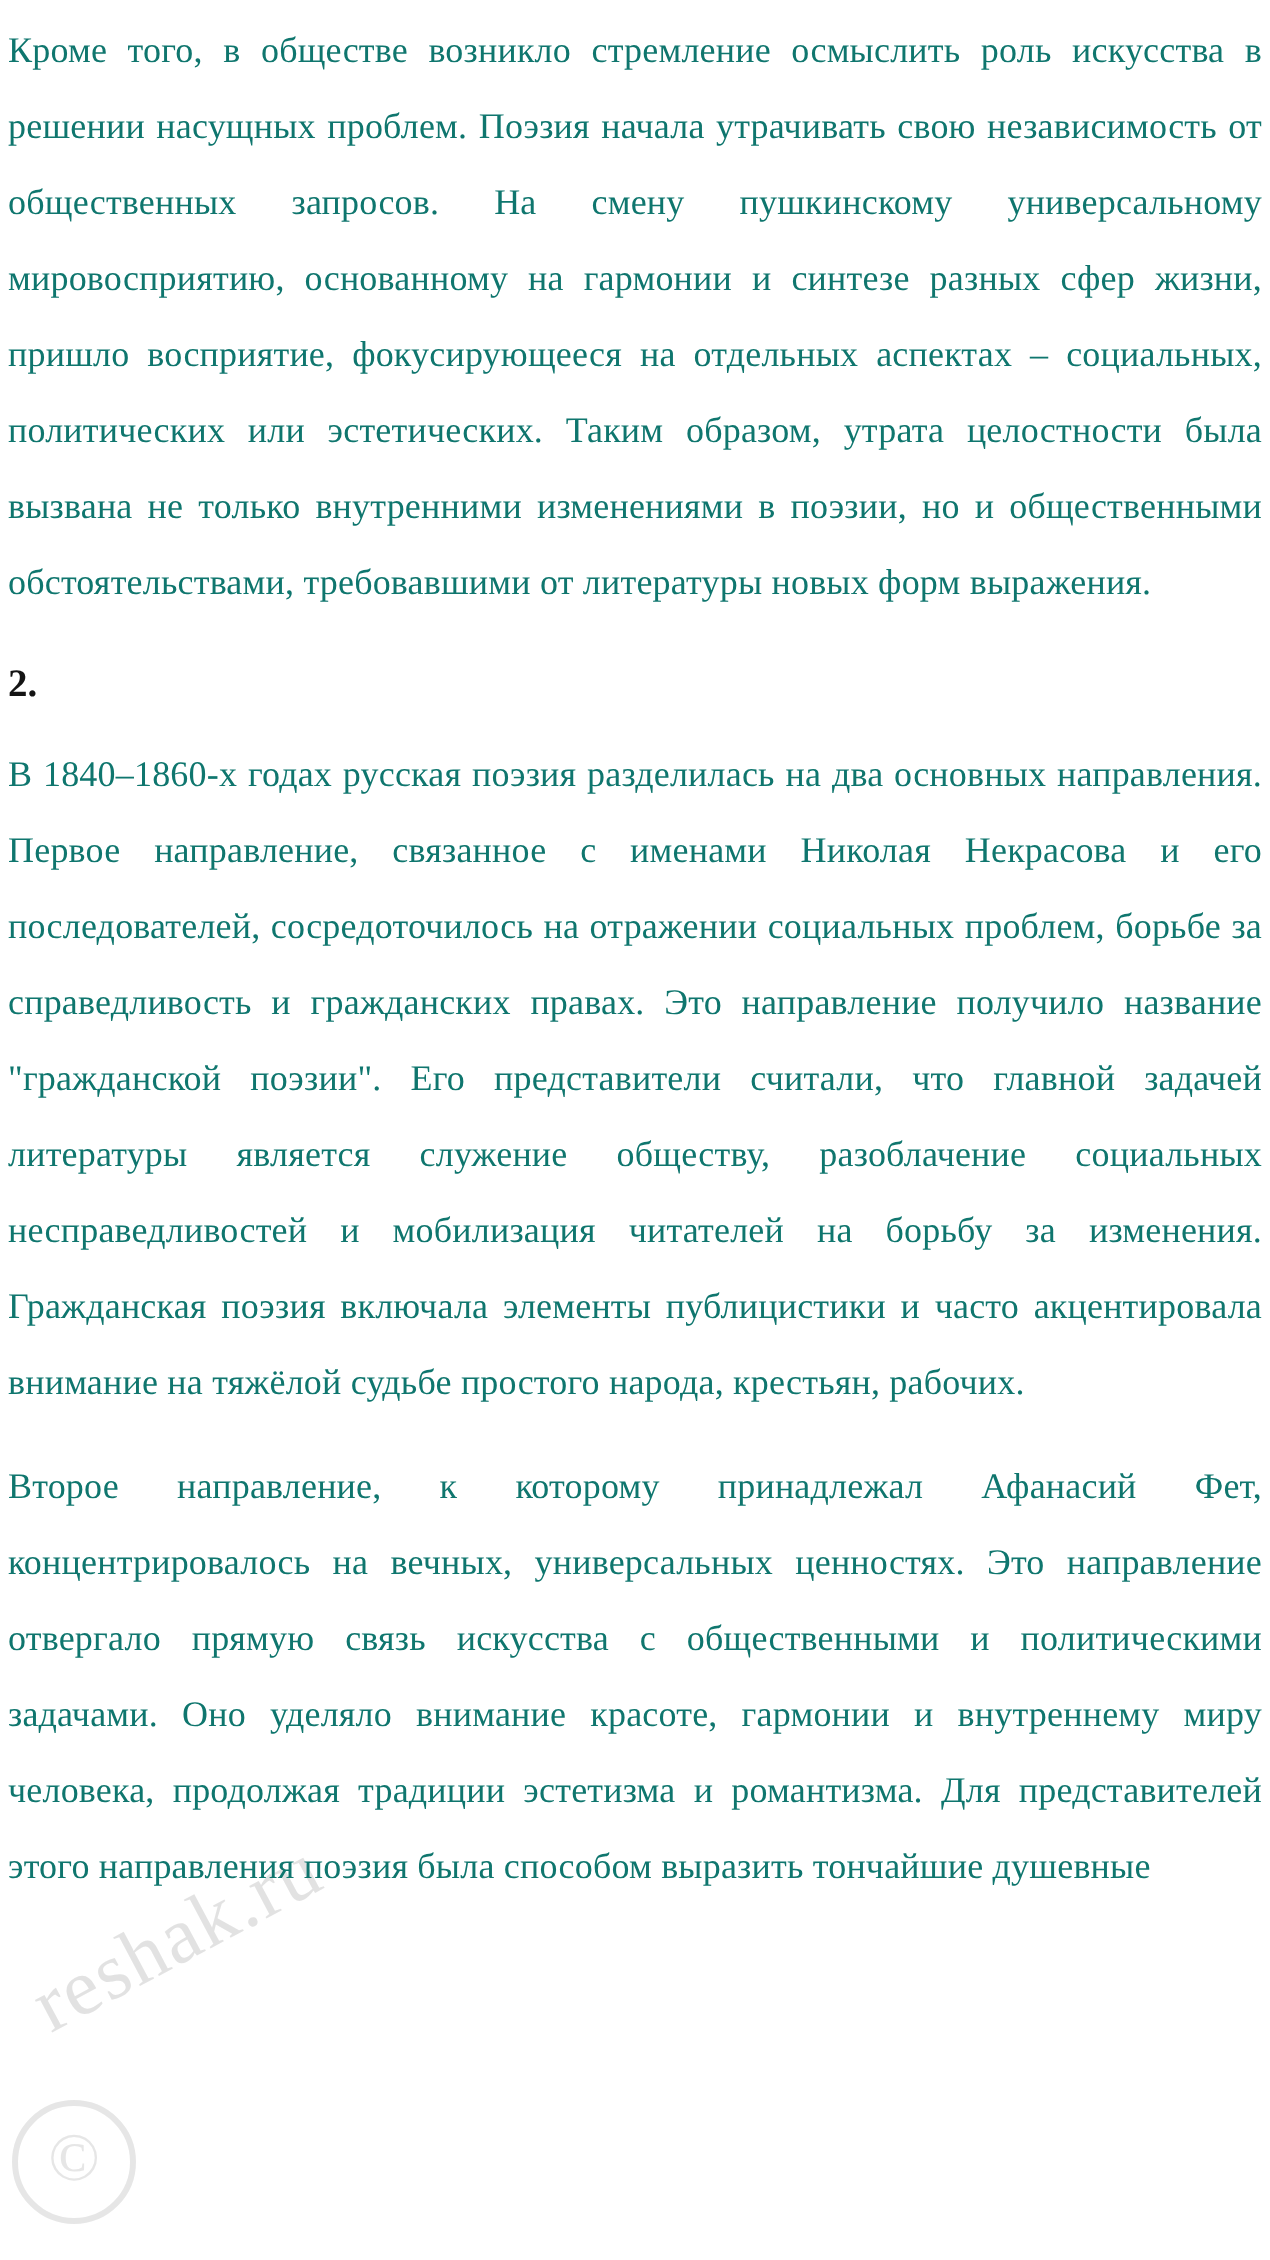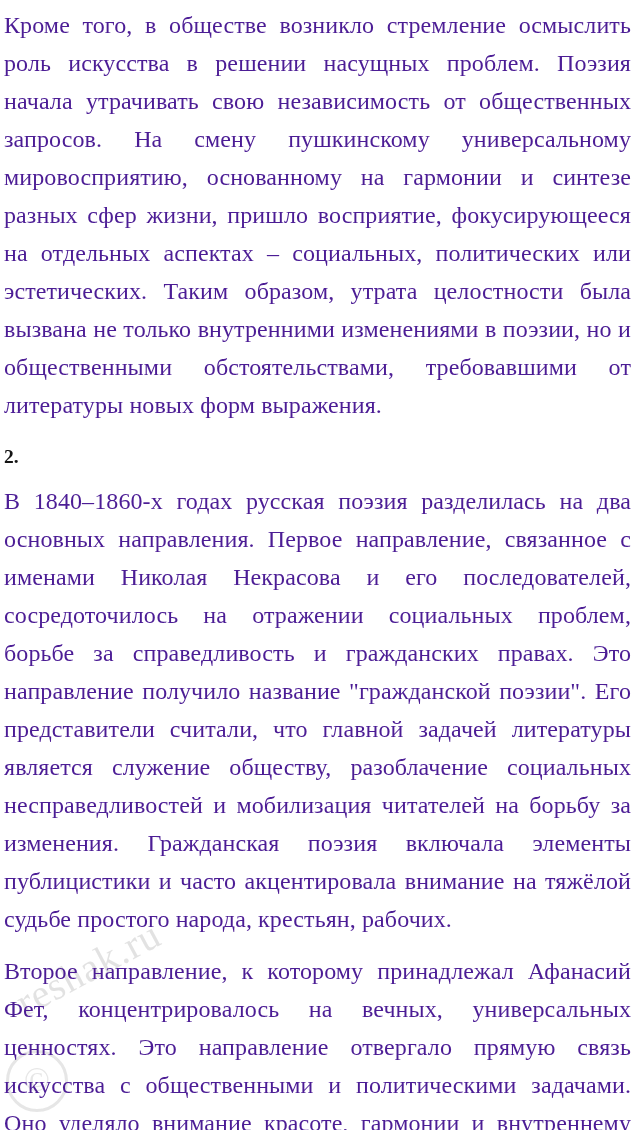--- a/index.html
+++ b/index.html
@@ -19,27 +19,27 @@
     position: absolute;
     left: 0;
     top: 0;
     width: 635px;
     height: 1130px;
     box-sizing: border-box;
     padding: 6px 4px 0 4px;
   }
   .para {
     font-family: "Liberation Serif", serif;
-    font-size: 24px;
+    font-size: 18px;
     line-height: 38px;
     text-align: justify;
     text-align-last: left;
     margin: 0 0 14px 0;
     letter-spacing: 0.1px;
-    color: #4c1d95;
+    color: #0f766e;
     position: relative;
     z-index: 2;
   }
   .para.last {
     margin-bottom: 0;
   }
   .section-num {
     font-family: "Liberation Serif", serif;
     font-size: 19.5px;
     line-height: 38px;

